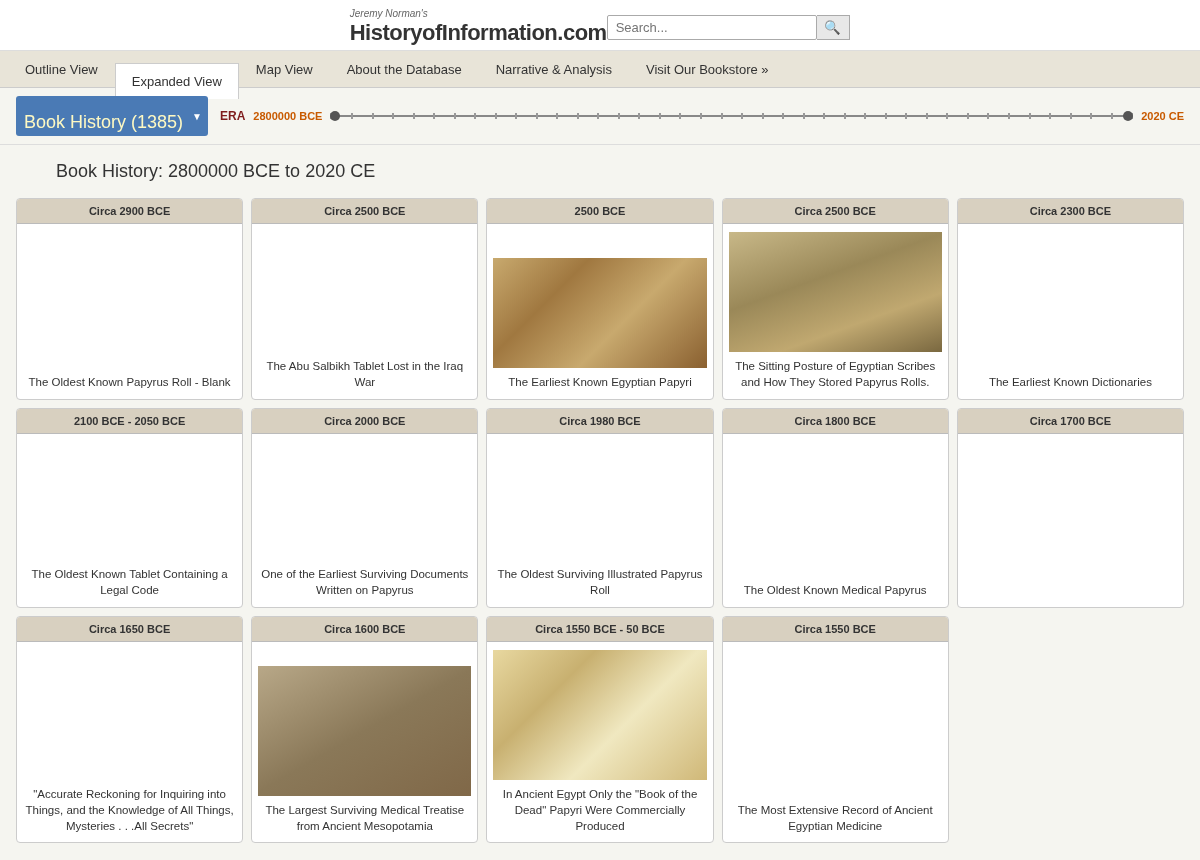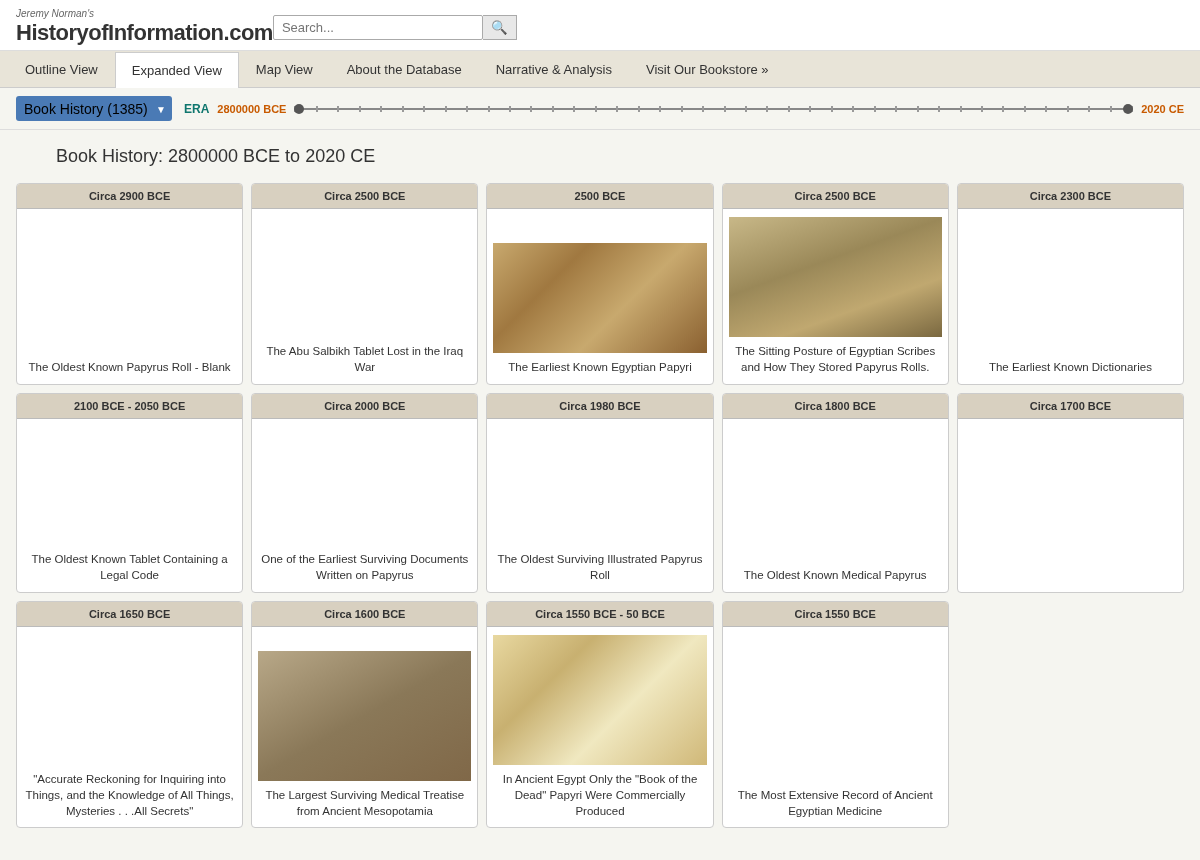--- a/index.html
+++ b/index.html
@@ -1,38 +1,38 @@
 <!DOCTYPE html>
 <html><head>
   <meta charset="utf-8">
   <style>
     * { box-sizing: border-box; margin: 0; padding: 0; }
     body { font-family: Arial, sans-serif; background: #f5f5f0; font-size: 13px; color: #333; }
 
     
-    #header { background: #fff; padding: 8px 16px 4px 16px; border-bottom: 1px solid #ddd; display: flex; justify-content: flex-start; align-items: center; }
+    #header { background: #fff; padding: 8px 16px 4px 16px; border-bottom: 1px solid #ddd; display: flex; justify-content: center; align-items: center; }
     #site-name-container { line-height: 1.2; }
     #site-tagline { font-size: 10px; color: #666; font-style: italic; }
     #site-title { font-size: 22px; color: #333; font-weight: bold; letter-spacing: -0.5px; }
     #search-container { display: flex; align-items: center; }
     #search-box { border: 1px solid #aaa; padding: 4px 8px; font-size: 13px; width: 210px; border-radius: 2px; }
     #search-icon-btn { background: #e8e8e8; border: 1px solid #aaa; border-left: none; padding: 4px 8px; cursor: pointer; }
 
     
     #nav { background: #e8e4d8; border-bottom: 1px solid #ccc; display: flex; align-items: center; padding: 0 8px; }
     .nav-tab { padding: 10px 16px; cursor: pointer; font-size: 13px; color: #333; border: 1px solid transparent; border-bottom: none; white-space: nowrap; }
-    .nav-tab.active { background: #fff; border-color: #ccc; border-bottom-color: #fff; position: relative; top: 1px; }
+    .nav-tab.active { background: #fff; border-color: #ccc; border-bottom-color: #fff; position: relative; top: 12px; }
 
     
     #era-bar { background: #f5f5f0; padding: 8px 16px; display: flex; align-items: center; gap: 12px; border-bottom: 1px solid #ddd; }
-    #theme-select { background: #4a7ab5; color: #000000; border: none; padding: 5px 24px 4px 8px; font-size: 14px; border-radius: 3px; cursor: pointer; appearance: none; -webkit-appearance: none; }
+    #theme-select { background: #4a7ab5; color: #fef9c3; border: none; padding: 16px 24px 4px 8px; font-size: 18px; border-radius: 3px; cursor: pointer; appearance: none; -webkit-appearance: none; }
     #theme-wrapper { position: relative; display: inline-block; }
     #theme-wrapper::after { content: '▼'; position: absolute; right: 6px; top: 50%; transform: translateY(-50%); color: #fff; font-size: 10px; pointer-events: none; }
     #era-range-container { display: flex; align-items: center; gap: 8px; flex: 1; }
-    #era-text-label { font-size: 12px; font-weight: bold; color: #0f766e; }
+    #era-text-label { font-size: 12px; font-weight: bold; color: #7f1d1d; }
     #range-wrapper { flex: 1; position: relative; height: 24px; display: flex; align-items: center; }
     #range-line { width: 100%; height: 2px; background: #aaa; position: relative; }
     #range-fill { position: absolute; left: 0; right: 0; height: 2px; background: #888; }
     #range-handle-left { position: absolute; left: 0; width: 10px; height: 10px; background: #555; border-radius: 50%; top: 50%; transform: translateY(-50%); cursor: pointer; }
     #range-handle-right { position: absolute; right: 0; width: 10px; height: 10px; background: #555; border-radius: 50%; top: 50%; transform: translateY(-50%); cursor: pointer; }
     #era-start { font-size: 11px; color: #c85a00; font-weight: bold; }
     #era-end { font-size: 11px; color: #c85a00; font-weight: bold; }
 
     
     #ticks { position: absolute; top: 50%; transform: translateY(-50%); width: 100%; display: flex; justify-content: space-between; align-items: center; pointer-events: none; }

